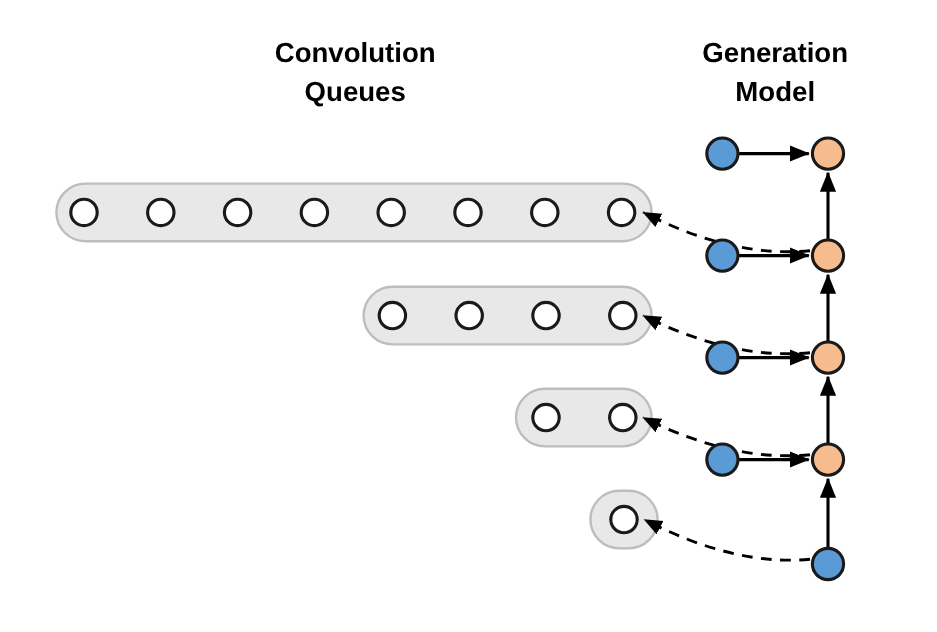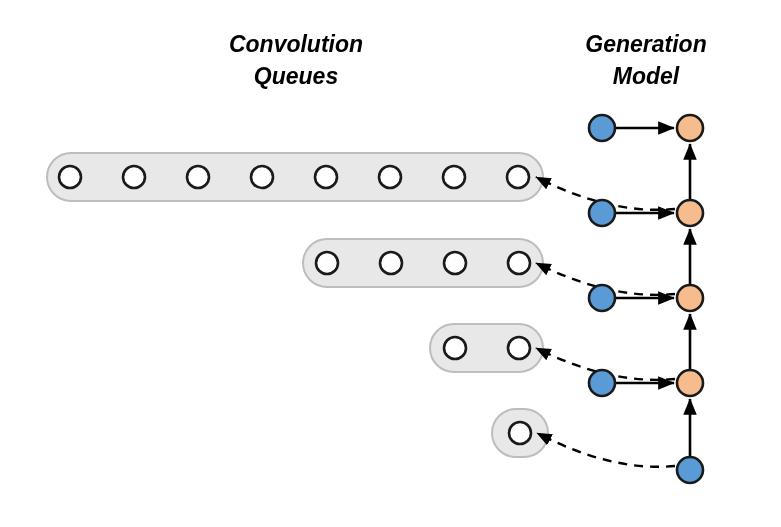--- a/index.html
+++ b/index.html
@@ -10,21 +10,20 @@
   }
   body {
     font-family: "Liberation Sans", sans-serif;
   }
   #diagram-root {
     position: relative;
     width: 781px;
     height: 527px;
     background: #ffffff;
     overflow: hidden;
-    font-style: italic;
   }
   #diagram-svg {
     position: absolute;
     left: 0;
     top: 0;
     width: 781px;
     height: 527px;
     display: block;
   }
   .heading-text {

